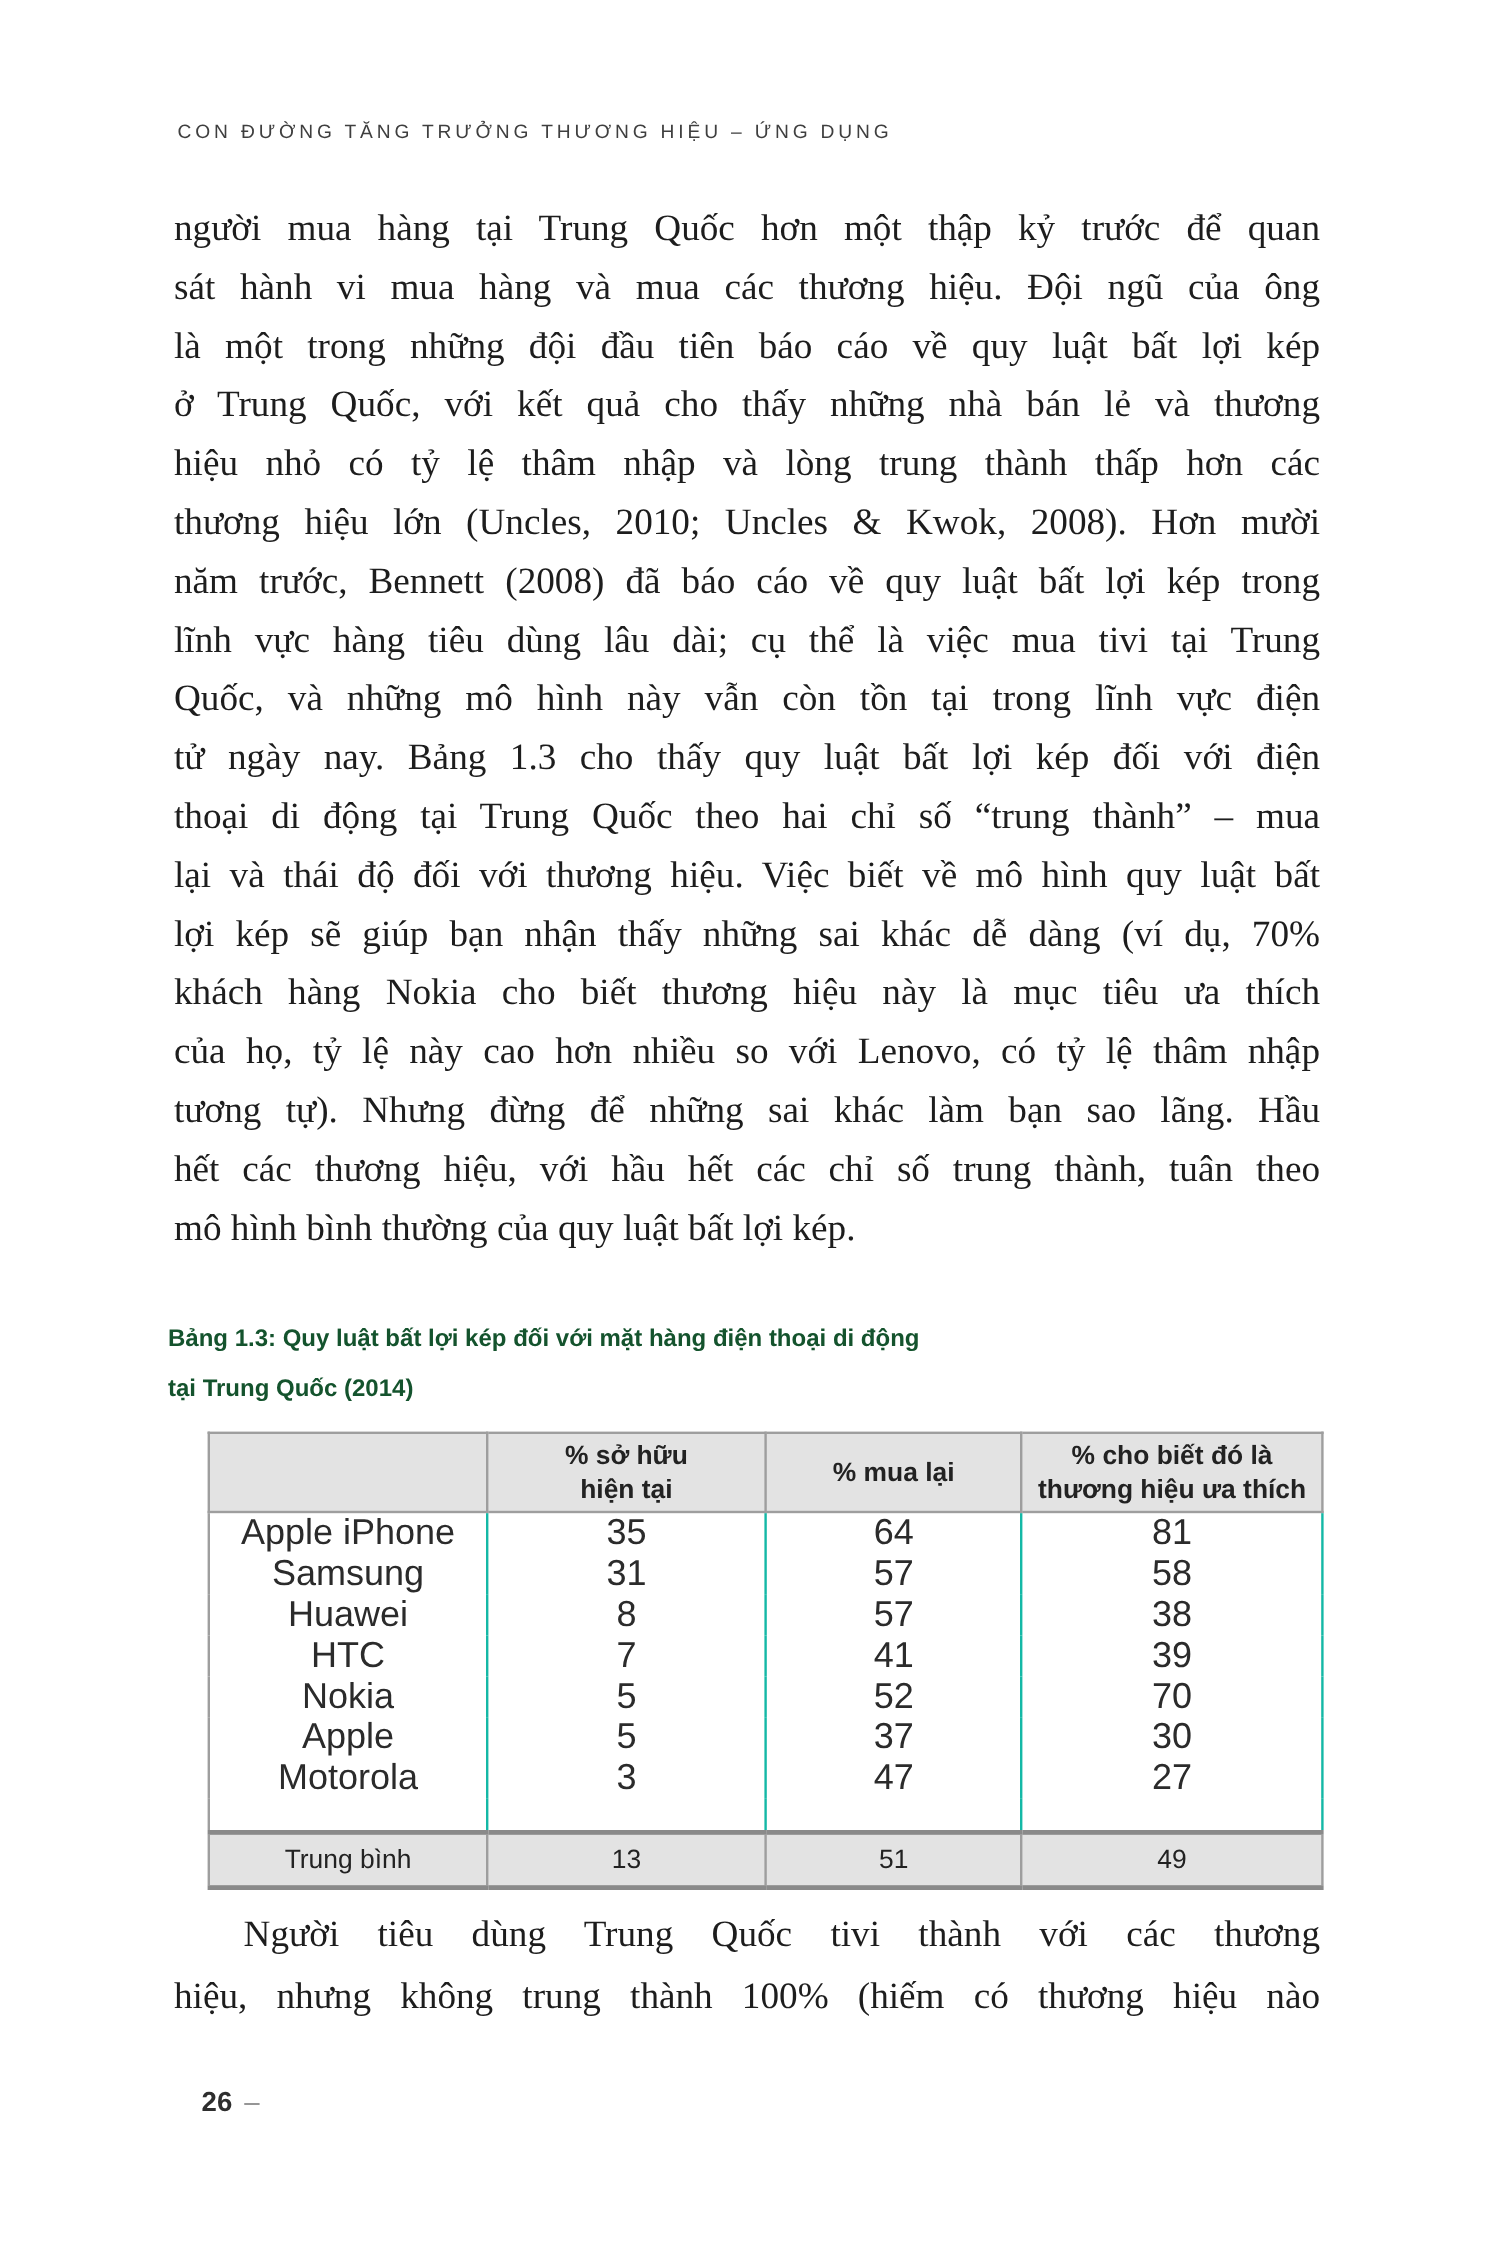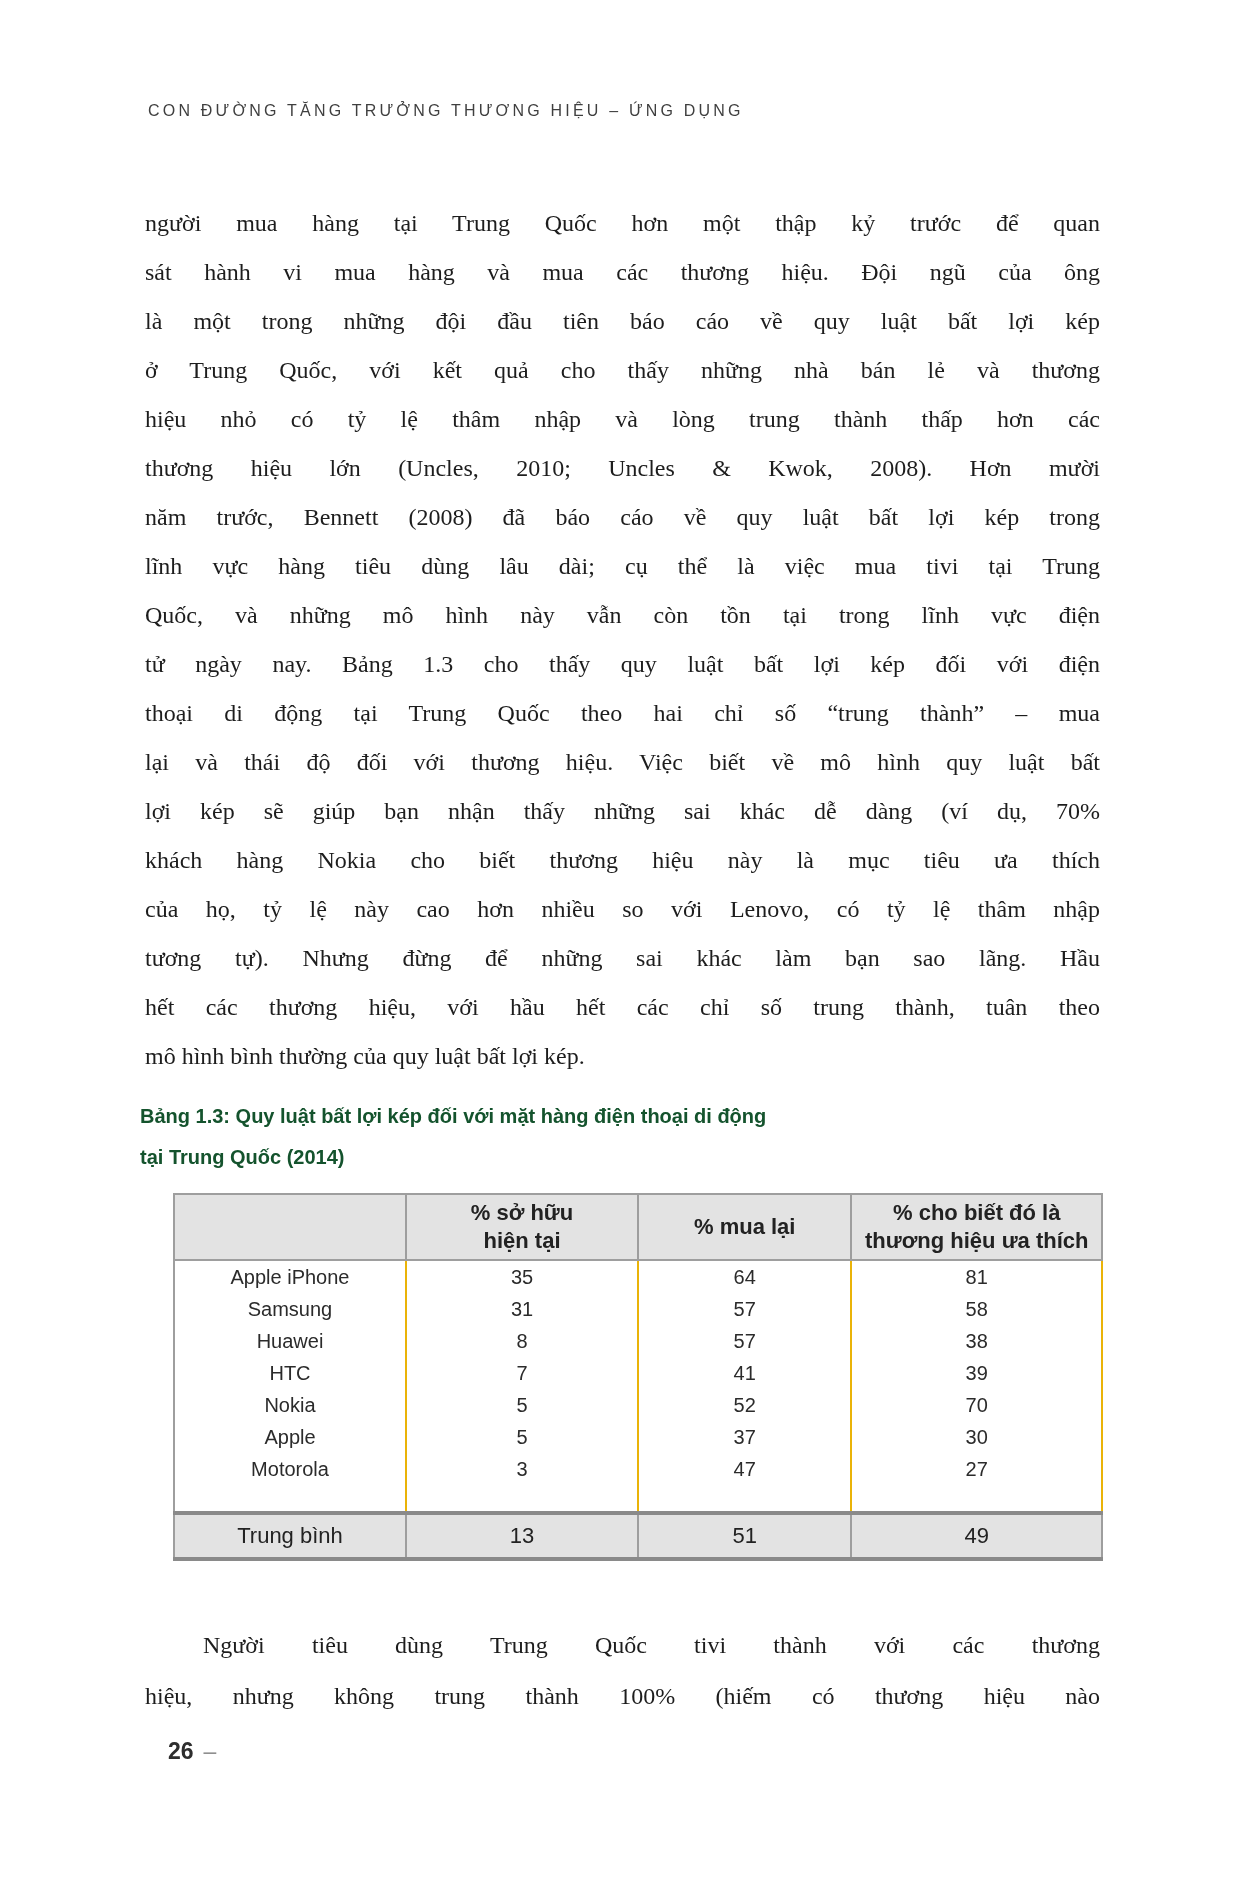--- a/index.html
+++ b/index.html
@@ -14,21 +14,21 @@
   .running-header{
     position:absolute;top:102px;left:148px;
     font-family:"Liberation Sans","DejaVu Sans",sans-serif;
     font-size:16px;letter-spacing:3.2px;
     color:#3f3f3f;
   }
   
   .body-para{
     position:absolute;left:145px;width:955px;
     font-family:"Liberation Serif","DejaVu Serif",serif;
-    font-size:24px;color:#1d1d1d;margin-top:34px;
+    font-size:31px;color:#1d1d1d;
   }
   .para1{top:165px;}
   .para2{top:1586px;}
   .jline{
     line-height:49px;
     text-align:justify;
     text-align-last:justify;
   }
   .para2 .jline{line-height:51px;}
   .jline--end{text-align-last:left;}
@@ -49,22 +49,22 @@
   }
   .data-table th,.data-table td{padding:0;text-align:center;vertical-align:middle;}
   .data-table thead th{
     background:#e3e3e3;
     border:2px solid #9e9e9e;
     font-size:22px;font-weight:700;line-height:28px;
     height:64px;color:#222;
   }
   .data-table tbody td{
     border-left:2px solid #9e9e9e;
-    border-right:2px solid #eab308;
-    font-size:20px;height:32px;
+    border-right:2px solid #14b8a6;
+    font-size:30px;height:32px;
   }
   .data-table tr.spacer-row td{height:26px;}
   .data-table tr.summary-row td{
     background:#e3e3e3;
     border-top:4px solid #8a8a8a;
     border-bottom:4px solid #8a8a8a;
     border-left:2px solid #9e9e9e;
     border-right:2px solid #9e9e9e;
     font-size:22px;height:42px;color:#222;
   }

